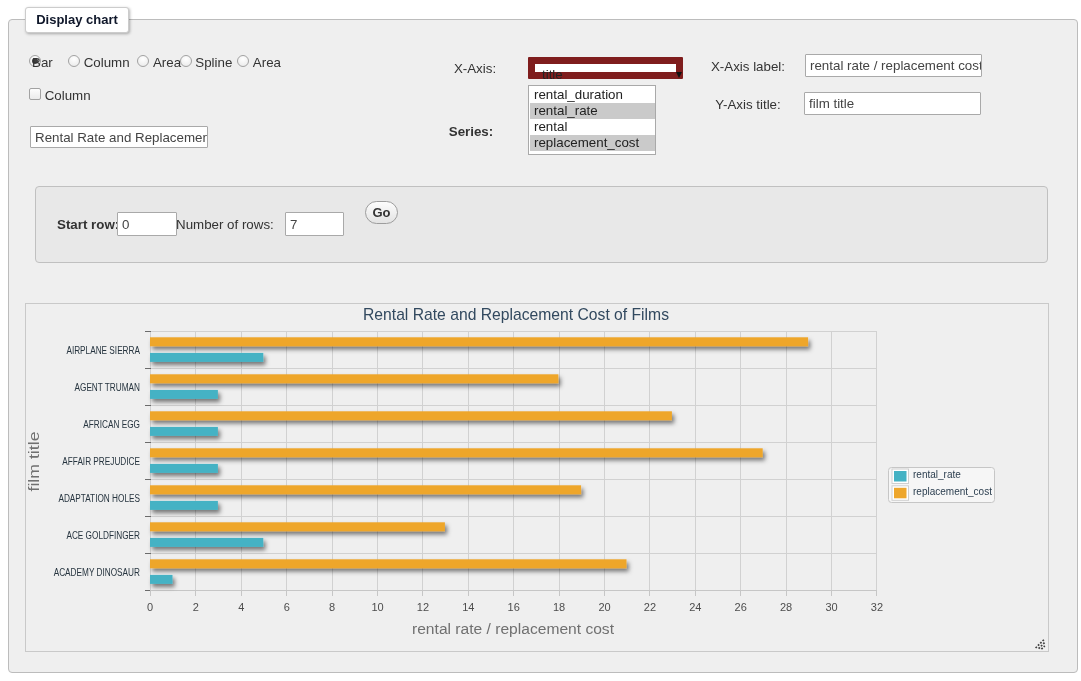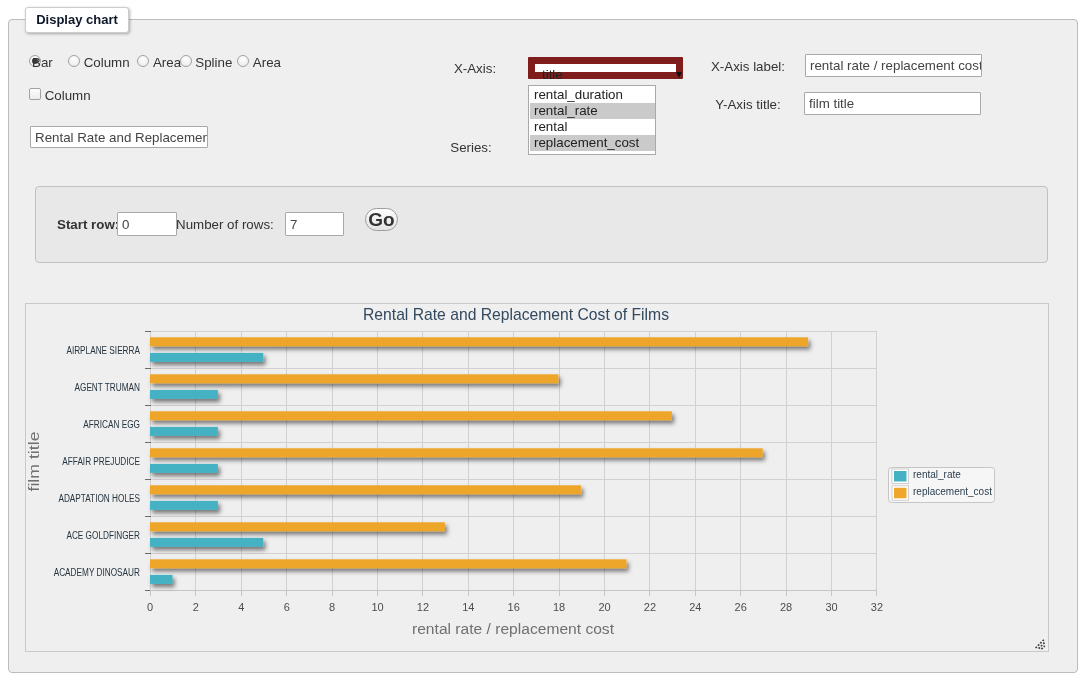--- a/index.html
+++ b/index.html
@@ -16,21 +16,21 @@
 .selbox{background:#fff;border:7px solid #7f1d1d;border-radius:1px;text-align:right;}
 .selbox .arrow{position:absolute;left:141px;top:8px;width:0;height:0;border-left:3.8px solid transparent;border-right:3.8px solid transparent;border-top:6px solid #111;}
 #listbox{left:528px;top:85px;width:128px;height:70px;background:#fff;border:1px solid #a9a9a9;overflow:hidden;}
 .li{position:absolute;left:1px;width:131px;height:16px;line-height:16px;padding-left:4px;color:#222;white-space:nowrap;}
 .li.sel{background:#cacaca;}
 #sbar{position:absolute;left:132px;top:1px;width:17px;height:68px;background:#f8f8f8;}
 #sthumb{position:absolute;left:2px;top:32.5px;width:13px;height:20px;background:#c2c2c2;border:1px solid #9e9e9e;}
 .sarrow-up{position:absolute;left:4px;top:7px;width:0;height:0;border-left:4.5px solid transparent;border-right:4.5px solid transparent;border-bottom:5px solid #4f4f4f;}
 .sarrow-dn{position:absolute;left:4px;bottom:5px;width:0;height:0;border-left:4.5px solid transparent;border-right:4.5px solid transparent;border-top:5px solid #909090;}
 #panel{left:35px;top:186px;width:1013px;height:77px;background:#e8e8e8;border:1px solid #c0c0c0;border-radius:4px;}
-#gobtn{left:365px;top:208px;width:33px;height:23px;border:1px solid #9d9d9d;border-radius:12px;background:linear-gradient(#fdfdfd,#e3e3e3);text-align:center;line-height:21px;font-weight:bold;color:#333;font-size:19px;}
+#gobtn{left:365px;top:201px;width:33px;height:23px;border:1px solid #9d9d9d;border-radius:12px;background:linear-gradient(#fdfdfd,#e3e3e3);text-align:center;line-height:21px;font-weight:bold;color:#333;font-size:13px;}
 #chartbox{left:25px;top:303px;width:1024px;height:349px;background:#efefef;border:1px solid #c9c9c9;}
 .rtext{text-align:center;}
 </style>
 </head>
 <body>
 <div id="page">
   <div id="fieldset" class="abs"></div>
   <div id="legendbox" class="abs">Display chart</div>
 
   <div class="abs radio" style="left:28.7px;top:55px;">
@@ -50,21 +50,21 @@
   <div class="lab" style="left:44.7px;top:87.6px;">Column</div>
 
   <input class="txt" style="left: 30px; top: 126px; width: 178px; height: 22px;" value="Rental Rate and Replacement Cost">
 
   <div class="lab rtext" style="left:425px;top:61.3px;width:100px;">X-Axis:</div>
   <div class="abs selbox" style="left:528px;top:57px;width:155px;height:22px;">
     <div style="position:absolute;left:7px;top:3px;line-height:15px;color:#222;">title</div>
     <div class="arrow"></div>
   </div>
 
-  <div class="lab rtext" style="left:421px;top:140px;width:100px;">Series:</div>
+  <div class="lab rtext" style="left:421px;top:124px;width:100px;font-weight:bold;">Series:</div>
   <div id="listbox" class="abs">
     <div class="li" style="top:1px;">rental_duration</div>
     <div class="li sel" style="top:17px;">rental_rate</div>
     <div class="li" style="top:33px;">rental</div>
     <div class="li sel" style="top:49px;">replacement_cost</div>
     <div id="sbar">
       <div class="sarrow-up"></div>
       <div id="sthumb"></div>
       <div class="sarrow-dn"></div>
     </div>

